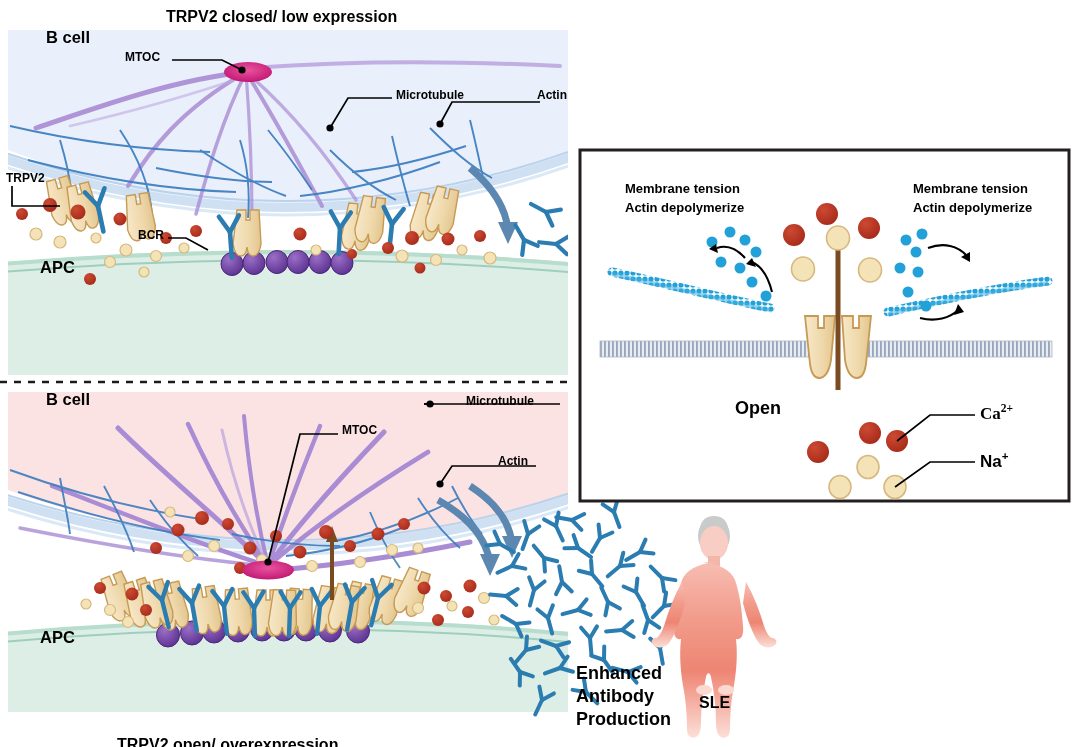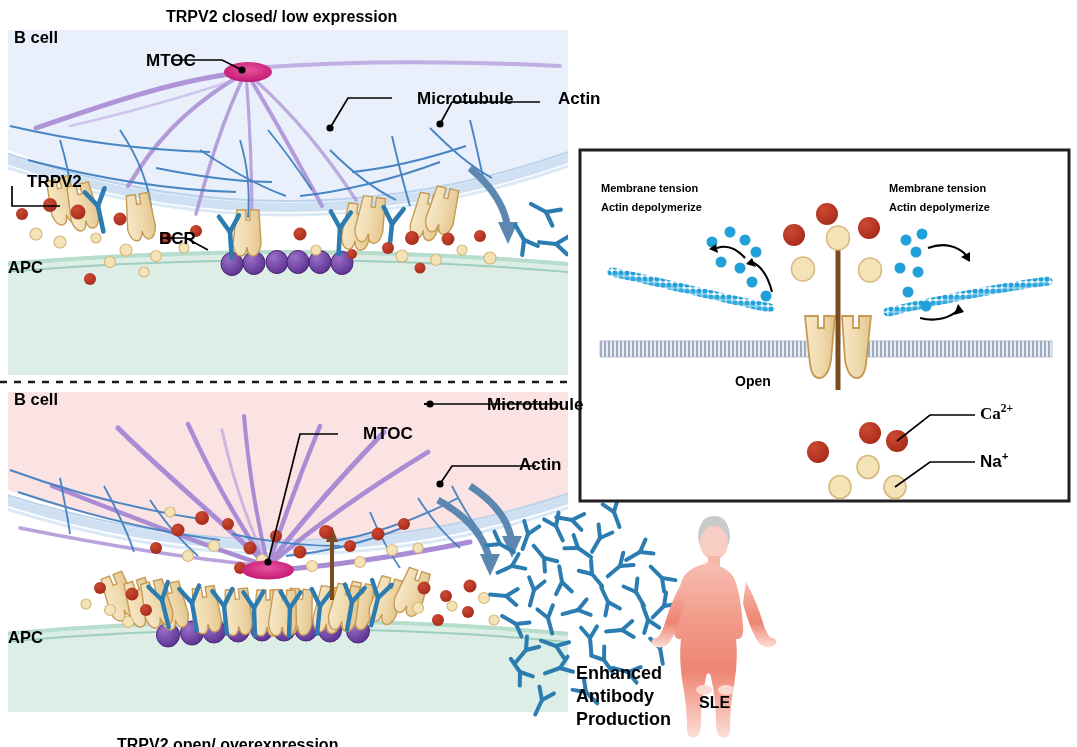--- a/index.html
+++ b/index.html
@@ -2,24 +2,24 @@
 <html><head>
 <meta charset="utf-8">
 <style>
   html,body{margin:0;padding:0;background:#fff;}
   body{width:1077px;height:747px;position:relative;overflow:hidden;
        font-family:"Liberation Sans",sans-serif;color:#000;}
   .fig{position:absolute;left:0;top:0;width:1077px;height:747px;}
   .lbl{position:absolute;font-weight:bold;white-space:nowrap;line-height:1.12;}
   
   .t-title{font-size:16px;}
-  .t-cell{font-size:16.5px;}
-  .t-anno{font-size:17px;margin-left:21px;}
-  .t-inset{font-size:11px;}
-  .t-open{font-size:14px;}
+  .t-cell{font-size:16.5px;margin-left:32px;}
+  .t-anno{font-size:12px;}
+  .t-inset{font-size:13px;margin-left:24px;}
+  .t-open{font-size:18px;margin-top:24px;}
   .t-ion{font-size:17px;}
   .t-big{font-size:18px;}
   .t-sle{font-size:16px;}
   sup{font-size:0.68em;vertical-align:super;}
 </style>
 </head>
 <body>
 
 <svg class="fig" viewBox="0 0 1077 747">
   <defs>

